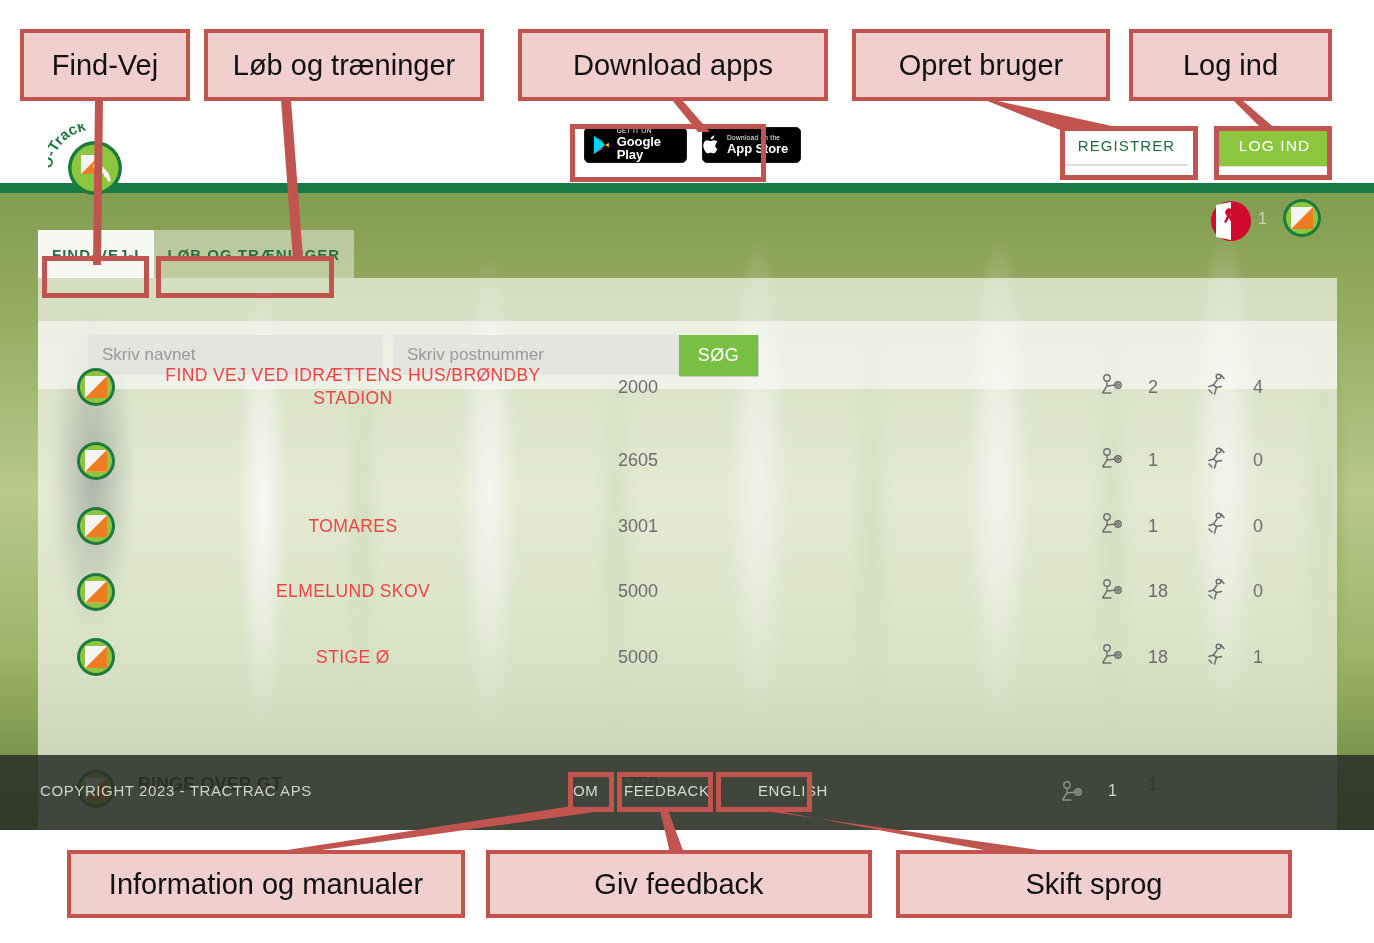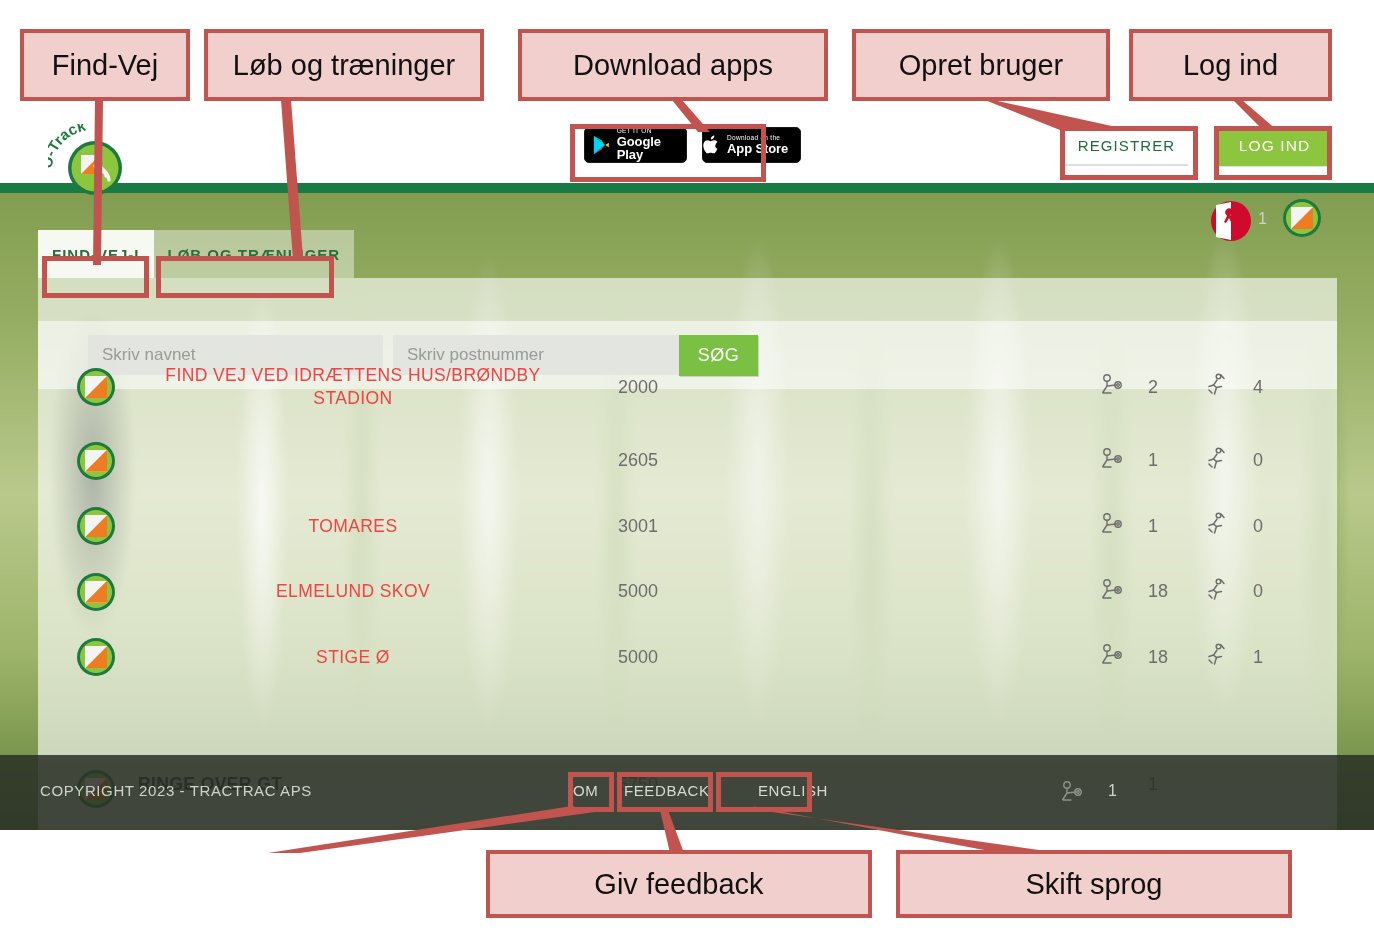--- a/index.html
+++ b/index.html
@@ -538,20 +538,23 @@
   <div class="cal-box" style="left:518px;top:29px;width:310px;height:72px">
     <span>Download apps</span>
   </div>
   <div class="cal-box" style="left:852px;top:29px;width:258px;height:72px">
     <span>Opret bruger</span>
   </div>
   <div class="cal-box" style="left:1129px;top:29px;width:203px;height:72px">
     <span>Log ind</span>
   </div>
 
+  <div class="cal-box" style="left:67px;top:850px;width:398px;height:68px">
+    <span>Information og manualer</span>
+  </div>
   <div class="cal-box" style="left:486px;top:850px;width:386px;height:68px">
     <span>Giv feedback</span>
   </div>
   <div class="cal-box" style="left:896px;top:850px;width:396px;height:68px">
     <span>Skift sprog</span>
   </div>
 
   <div class="hl-box" style="left:570px;top:124px;width:196px;height:58px"></div>
   <div class="hl-box" style="left:1060px;top:126px;width:138px;height:54px"></div>
   <div class="hl-box" style="left:1214px;top:126px;width:118px;height:54px"></div>

